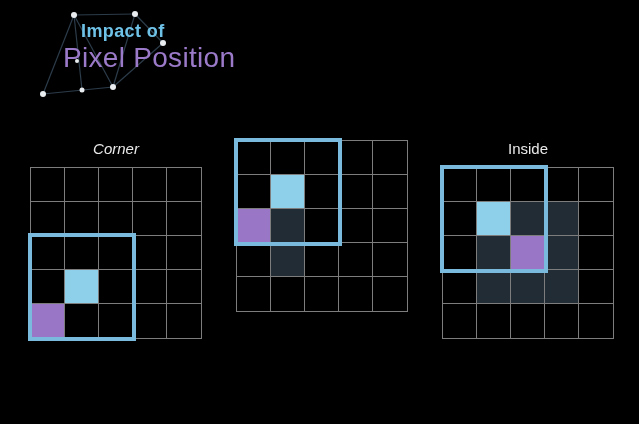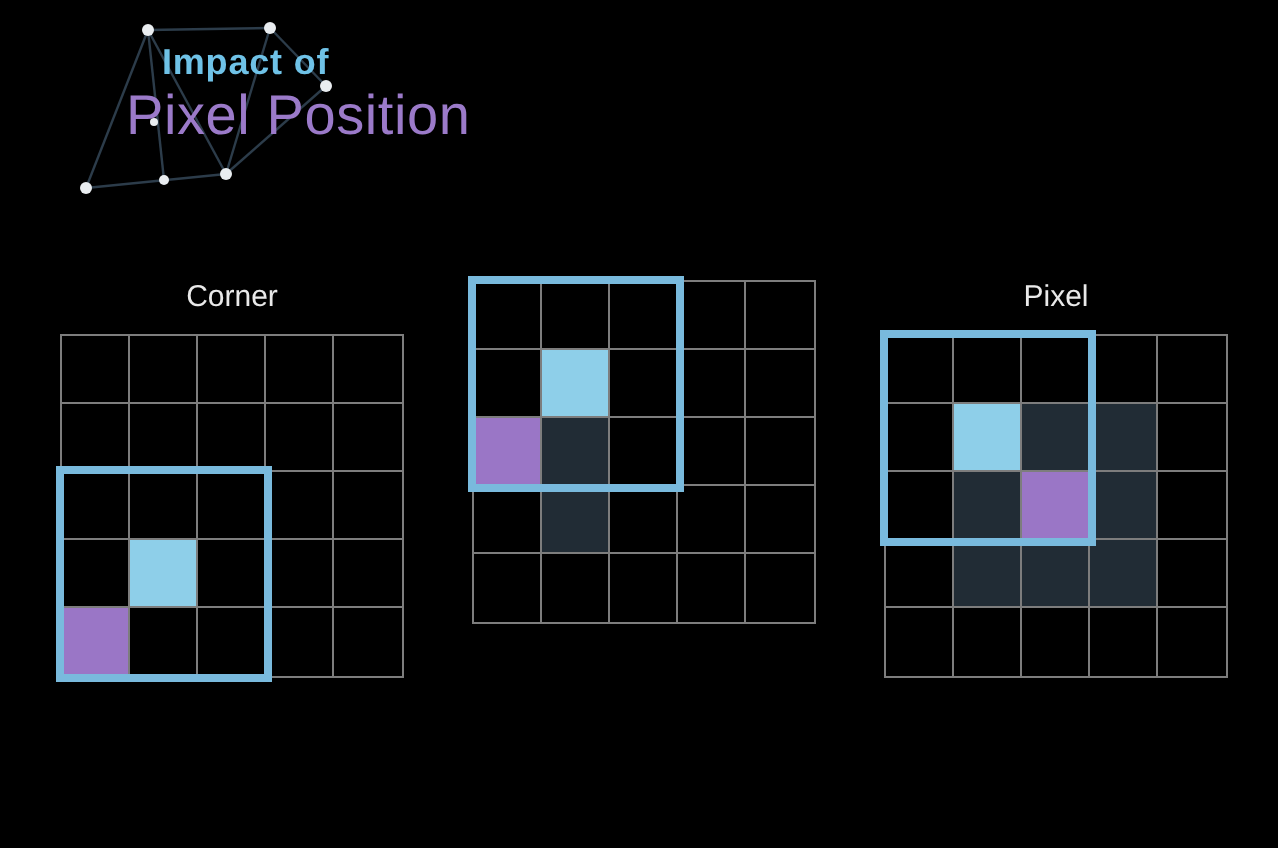--- a/index.html
+++ b/index.html
@@ -119,21 +119,21 @@
         <circle cx="113" cy="87" r="3" fill="#e9edf0"></circle>
         <circle cx="82" cy="90" r="2.5" fill="#e9edf0"></circle>
         <circle cx="43" cy="94" r="3" fill="#e9edf0"></circle>
         <circle cx="77" cy="61" r="2" fill="#e9edf0"></circle>
       </svg>
     <div class="kicker">Impact of</div>
     <div class="title">Pixel Position</div>
   </div>
 
   <div id="grids">
-      <div class="grid-block" style="left: 30px;">
+      <div class="grid-block" style="left: 30px; font-style: italic;">
         <div class="grid-label">Corner</div>
         <div class="pixel-grid">
           <div class="cell"></div>
           <div class="cell"></div>
           <div class="cell"></div>
           <div class="cell"></div>
           <div class="cell col-last"></div>
           <div class="cell"></div>
           <div class="cell"></div>
           <div class="cell"></div>
@@ -181,21 +181,21 @@
           <div class="cell col-last"></div>
           <div class="cell row-last"></div>
           <div class="cell row-last"></div>
           <div class="cell row-last"></div>
           <div class="cell row-last"></div>
           <div class="cell col-last row-last"></div>
           <div class="kernel" style="left: -3px; top: -3px; width: 108px; height: 108px;"></div>
         </div>
       </div>
       <div class="grid-block" style="left: 442px;">
-        <div class="grid-label">Pixel</div>
+        <div class="grid-label">Inside</div>
         <div class="pixel-grid">
           <div class="cell"></div>
           <div class="cell"></div>
           <div class="cell"></div>
           <div class="cell"></div>
           <div class="cell col-last"></div>
           <div class="cell"></div>
           <div class="cell blue"></div>
           <div class="cell dark"></div>
           <div class="cell dark"></div>

